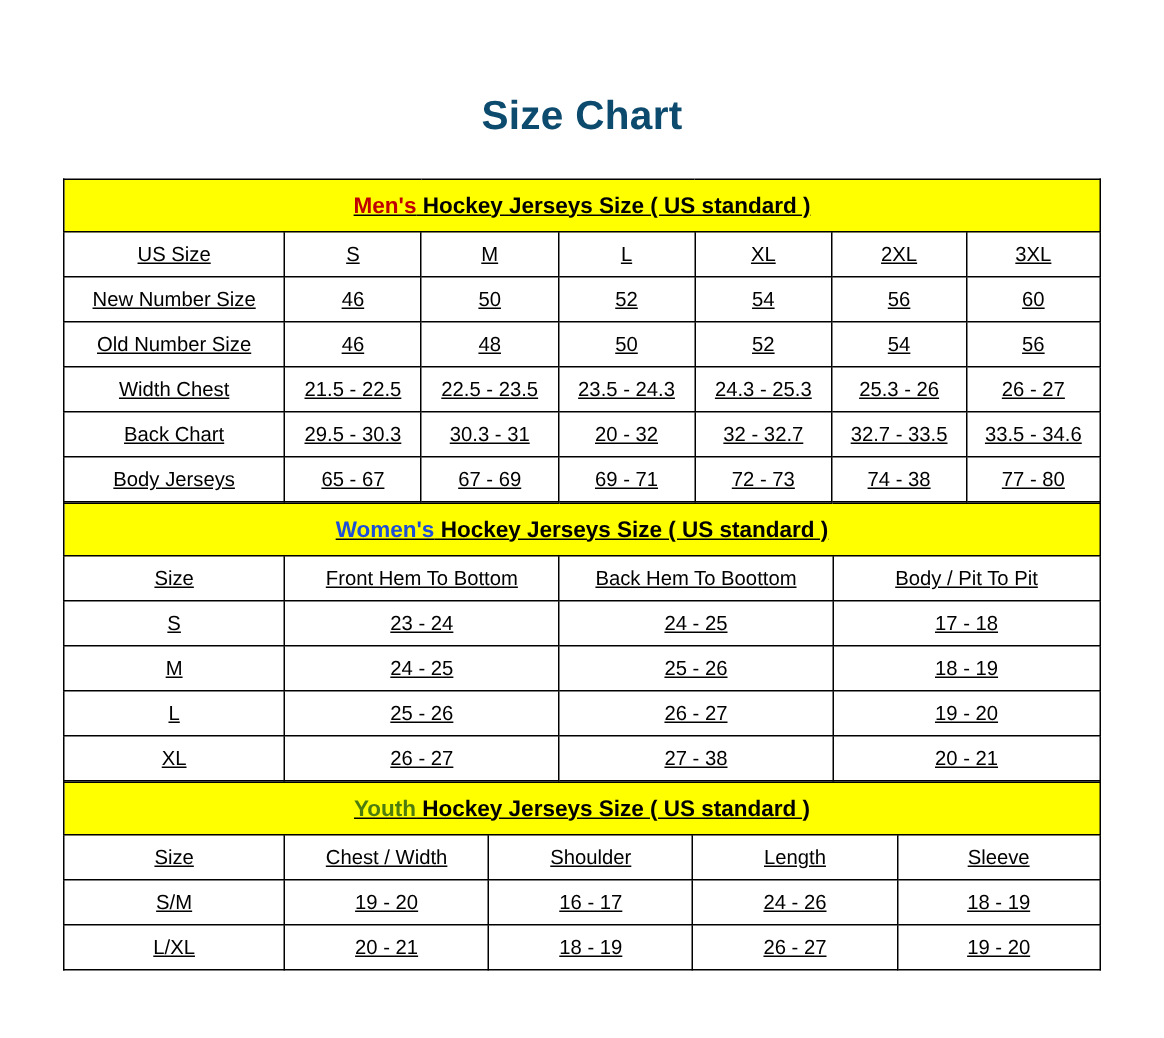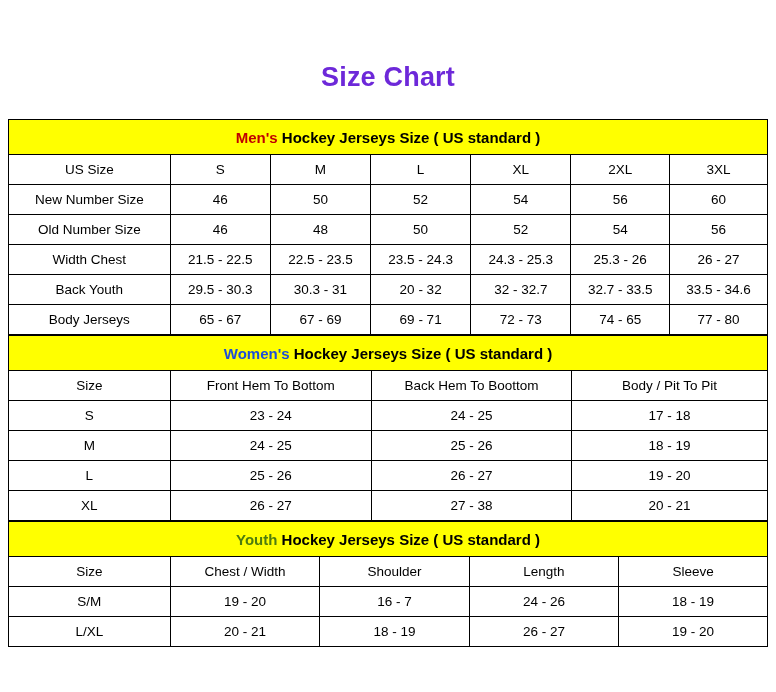--- a/index.html
+++ b/index.html
@@ -15,30 +15,31 @@
     overflow: hidden;
   }
   .page {
     position: relative;
     width: 776px;
     height: 692px;
     box-sizing: border-box;
   }
   .title {
     text-align: center;
-    color: #6d28d9;
+    color: #0c4a6e;
     font-size: 27px;
     font-weight: bold;
     padding-top: 62px;
     padding-bottom: 0;
     letter-spacing: 0.2px;
   }
   .chart-wrap {
     margin: 26px auto 0 auto;
-    width: 760px;
+    width: 692px;
+    text-decoration: underline;
   }
   table.sz {
     border-collapse: collapse;
     width: 100%;
     table-layout: fixed;
   }
   table.sz td, table.sz th {
     border: 1px solid #000000;
     font-size: 13.5px;
     text-align: center;
@@ -120,35 +121,35 @@
         <tr>
           <td class="rowlabel">Width Chest</td>
           <td>21.5 - 22.5</td>
           <td>22.5 - 23.5</td>
           <td>23.5 - 24.3</td>
           <td>24.3 - 25.3</td>
           <td>25.3 - 26</td>
           <td>26 - 27</td>
         </tr>
         <tr>
-          <td class="rowlabel">Back Youth</td>
+          <td class="rowlabel">Back Chart</td>
           <td>29.5 - 30.3</td>
           <td>30.3 - 31</td>
           <td>20 - 32</td>
           <td>32 - 32.7</td>
           <td>32.7 - 33.5</td>
           <td>33.5 - 34.6</td>
         </tr>
         <tr>
           <td class="rowlabel">Body Jerseys</td>
           <td>65 - 67</td>
           <td>67 - 69</td>
           <td>69 - 71</td>
           <td>72 - 73</td>
-          <td>74 - 65</td>
+          <td>74 - 38</td>
           <td>77 - 80</td>
         </tr>
       </tbody>
     </table>
 
     <table class="sz">
       <colgroup>
         <col style="width:21.3%">
         <col style="width:26.5%">
         <col style="width:26.4%">
@@ -206,21 +207,21 @@
         <tr>
           <td class="hdr">Size</td>
           <td class="hdr">Chest / Width</td>
           <td class="hdr">Shoulder</td>
           <td class="hdr">Length</td>
           <td class="hdr">Sleeve</td>
         </tr>
         <tr>
           <td class="rowlabel-bold">S/M</td>
           <td>19 - 20</td>
-          <td>16 - 7</td>
+          <td>16 - 17</td>
           <td>24 - 26</td>
           <td>18 - 19</td>
         </tr>
         <tr>
           <td class="rowlabel-bold">L/XL</td>
           <td>20 - 21</td>
           <td>18 - 19</td>
           <td>26 - 27</td>
           <td>19 - 20</td>
         </tr>

